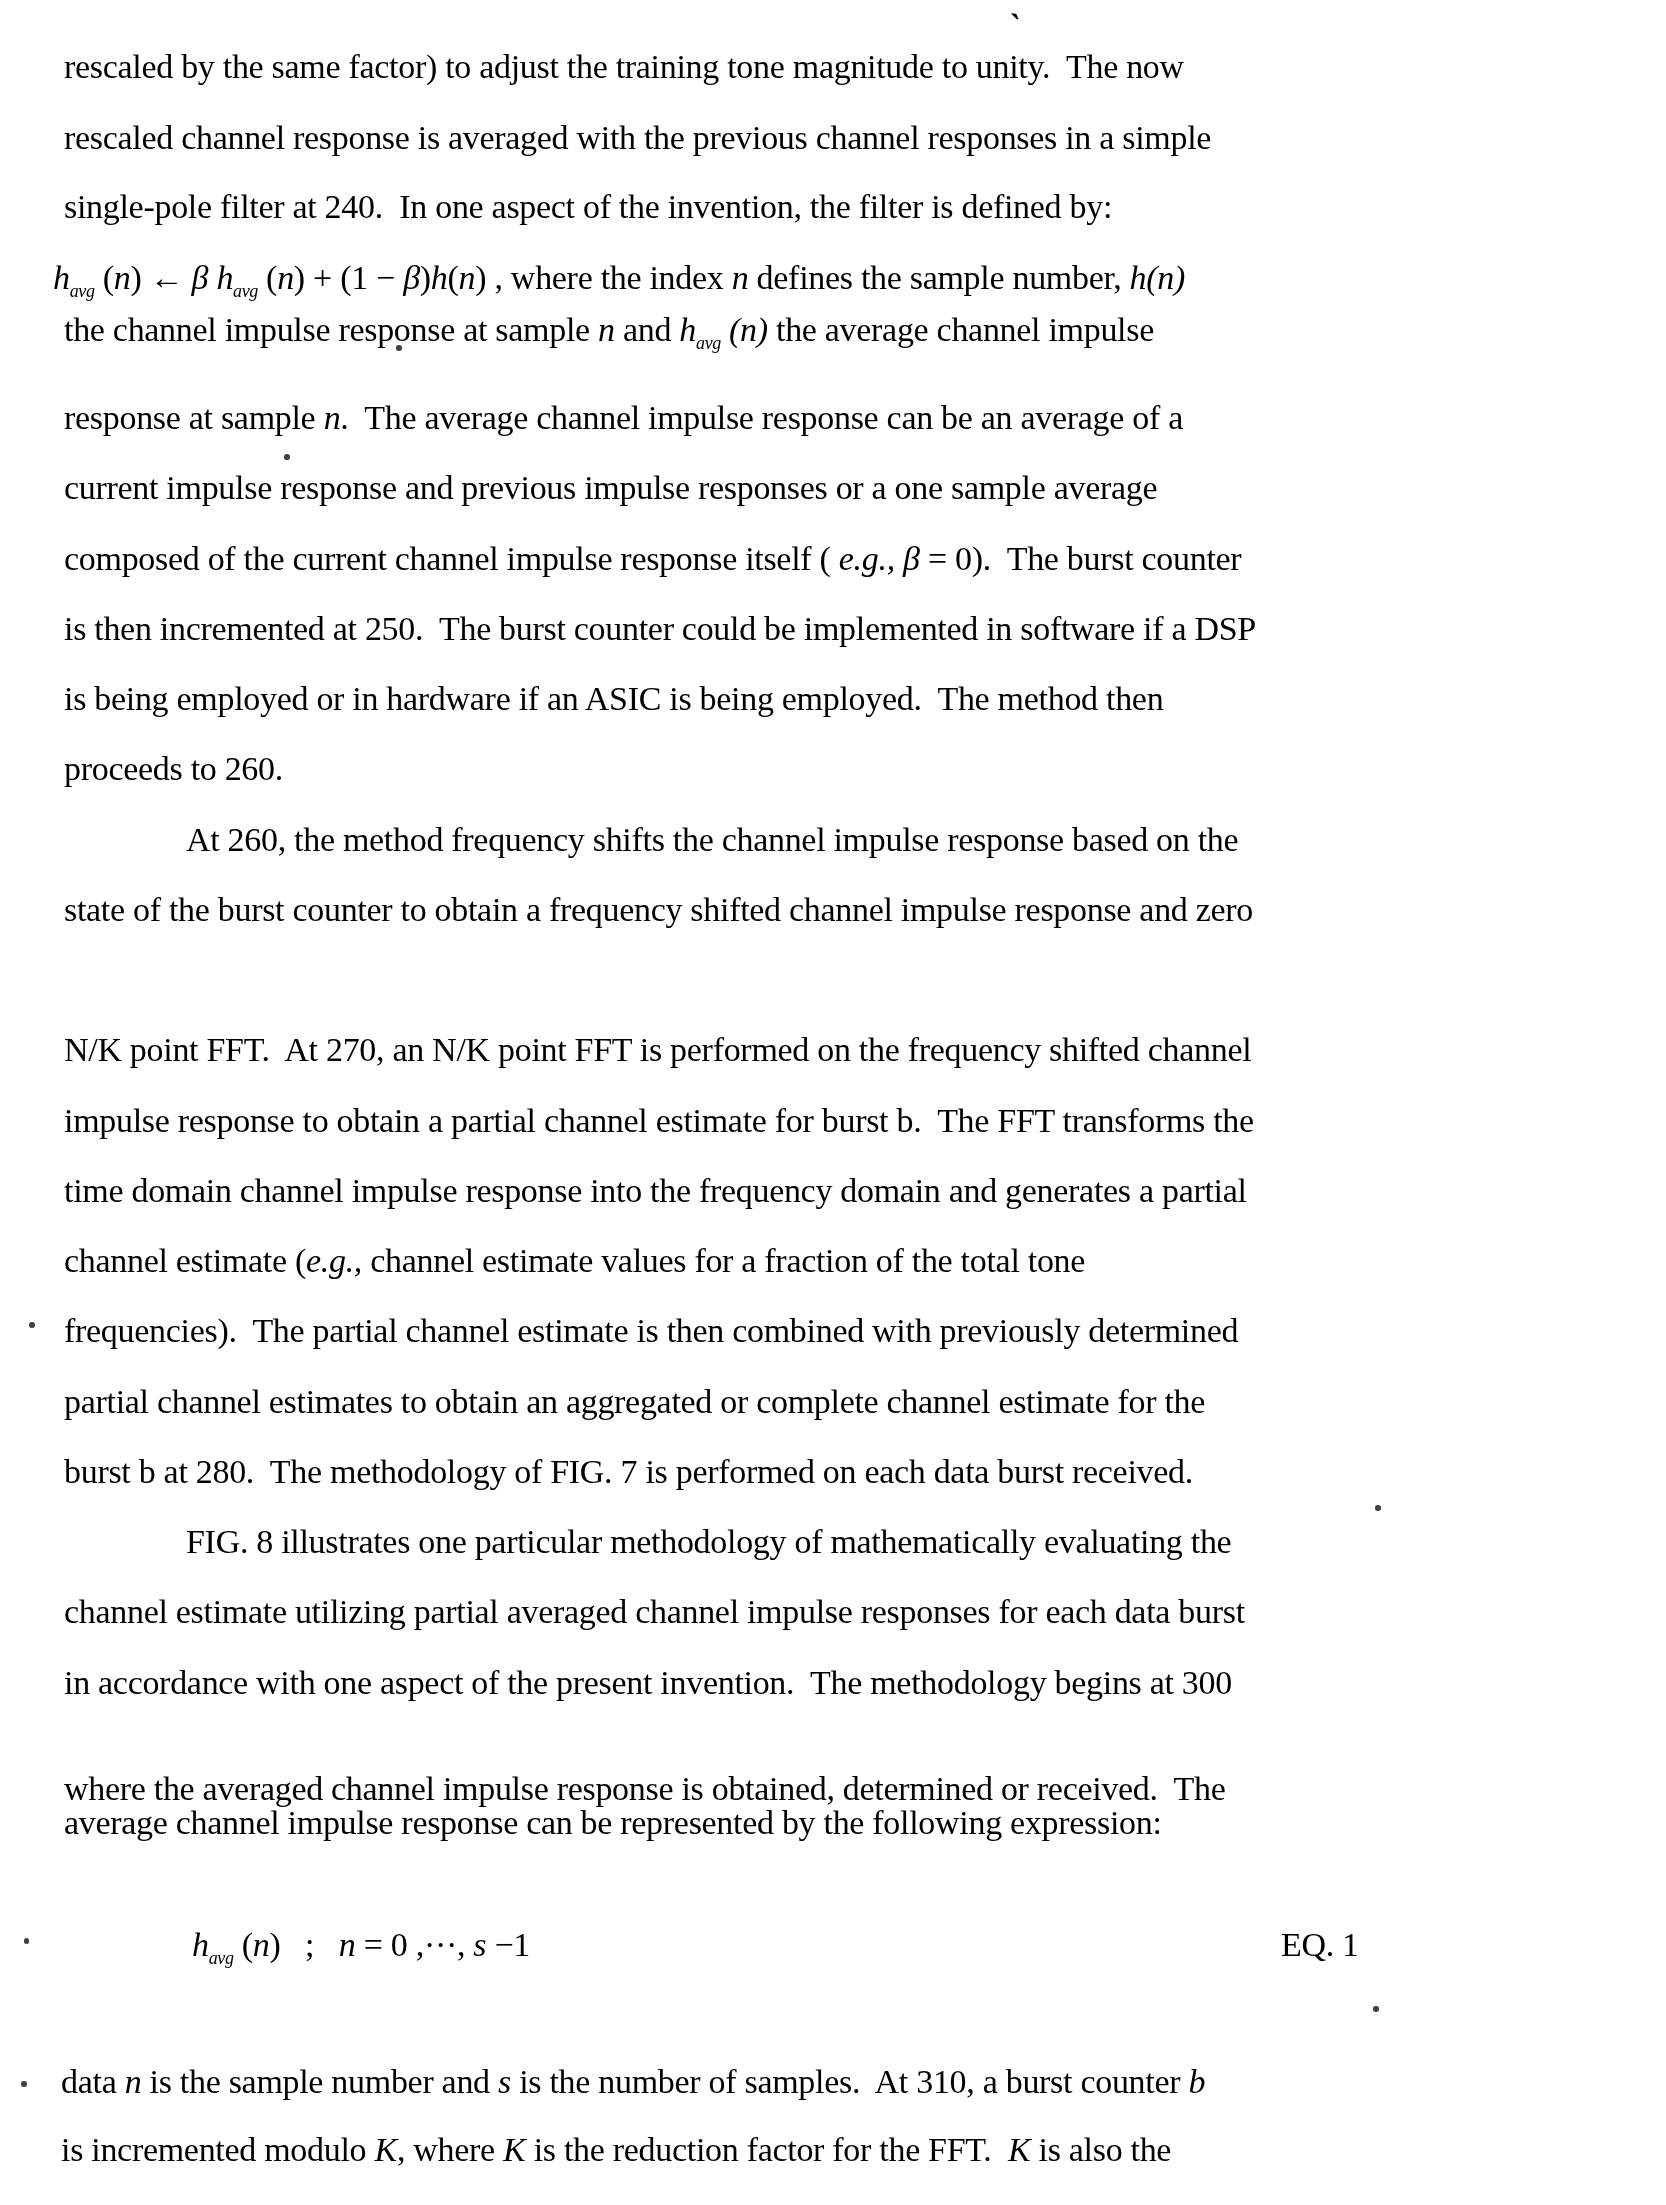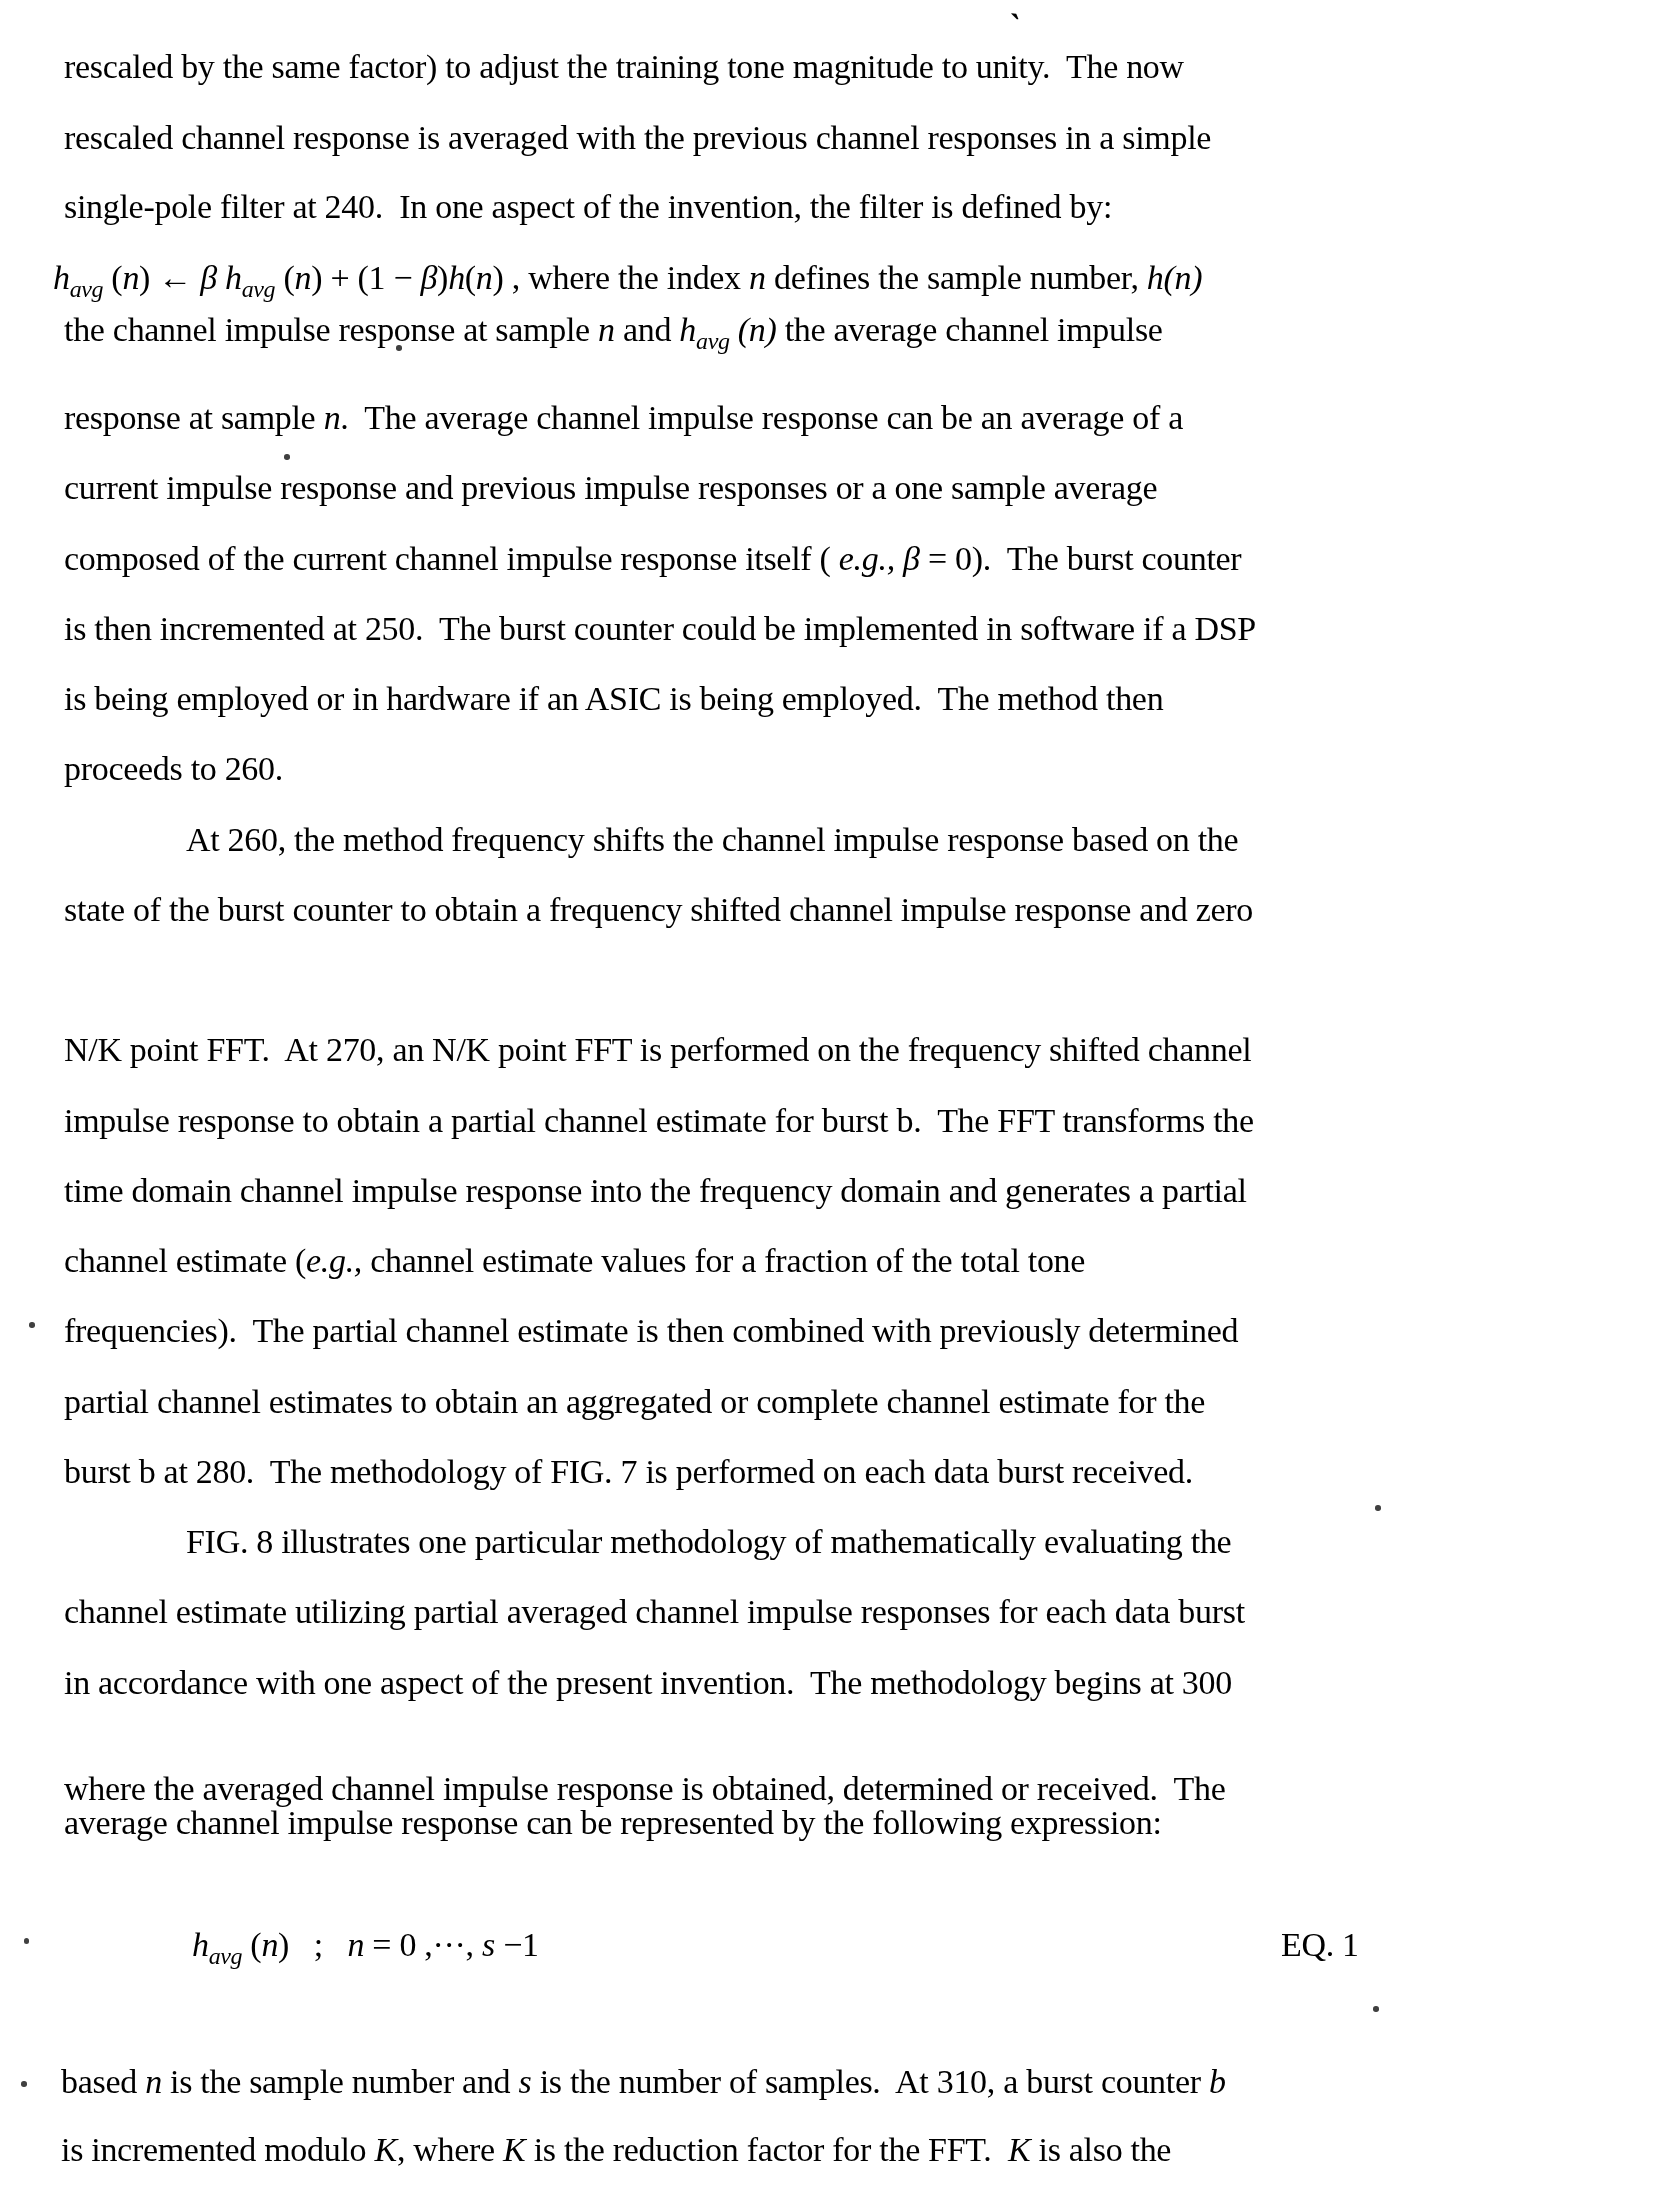--- a/index.html
+++ b/index.html
@@ -17,21 +17,21 @@
     white-space: pre;
     font-size: 34px;
     line-height: 1.1;
     letter-spacing: -0.3px;
     font-weight: 500;
   }
   .line span.r { font-style: normal; }
   .line span.i { font-style: italic; }
   .line span.sub {
     font-style: italic;
-    font-size: 24px;
+    font-size: 18px;
     vertical-align: -7.8px;
     letter-spacing: -0.4px;
   }
   .eq-label {
     position: absolute;
     top: 0;
     white-space: pre;
   }
   .artifact { position: absolute; }
   .artifact.dot {
@@ -70,21 +70,21 @@
     <div class="line" style="left: 64px; top: 1242px;"><span class="r">channel estimate (</span><span class="i">e.g.,</span><span class="r"> channel estimate values for a fraction of the total tone</span></div>
     <div class="line" style="left: 64px; top: 1312px;"><span class="r">frequencies).  The partial channel estimate is then combined with previously determined</span></div>
     <div class="line" style="left: 64px; top: 1383px;"><span class="r">partial channel estimates to obtain an aggregated or complete channel estimate for the</span></div>
     <div class="line" style="left: 64px; top: 1453px;"><span class="r">burst b at 280.  The methodology of FIG. 7 is performed on each data burst received.</span></div>
     <div class="line" style="left: 186px; top: 1523px;"><span class="r">FIG. 8 illustrates one particular methodology of mathematically evaluating the</span></div>
     <div class="line" style="left: 64px; top: 1593px;"><span class="r">channel estimate utilizing partial averaged channel impulse responses for each data burst</span></div>
     <div class="line" style="left: 64px; top: 1664px;"><span class="r">in accordance with one aspect of the present invention.  The methodology begins at 300</span></div>
     <div class="line" style="left: 64px; top: 1734px; margin-top: 36px;"><span class="r">where the averaged channel impulse response is obtained, determined or received.  The</span></div>
     <div class="line" style="left: 64px; top: 1804px;"><span class="r">average channel impulse response can be represented by the following expression:</span></div>
     <div class="line" style="left: 192px; top: 1926px;"><span class="i">h</span><span class="sub">avg</span><span class="r"> (</span><span class="i">n</span><span class="r">)   ;   </span><span class="i">n</span><span class="r"> = 0 ,···, </span><span class="i">s</span><span class="r"> −1</span><span class="eq-label r" style="left: 1089px;">EQ. 1</span></div>
-    <div class="line" style="left: 61px; top: 2063px;"><span class="r">based </span><span class="i">n</span><span class="r"> is the sample number and </span><span class="i">s</span><span class="r"> is the number of samples.  At 310, a burst counter </span><span class="i">b</span></div>
+    <div class="line" style="left: 61px; top: 2063px;"><span class="r">data </span><span class="i">n</span><span class="r"> is the sample number and </span><span class="i">s</span><span class="r"> is the number of samples.  At 310, a burst counter </span><span class="i">b</span></div>
     <div class="line" style="left: 61px; top: 2131px;"><span class="r">is incremented modulo </span><span class="i">K</span><span class="r">, where </span><span class="i">K</span><span class="r"> is the reduction factor for the FFT.  </span><span class="i">K</span><span class="r"> is also the</span></div>
     <div class="artifact grave" style="left: 1008px; top: 9.4px;">`</div>
     <div class="artifact dot" style="left: 396px; top: 345px;"></div>
     <div class="artifact dot" style="left: 284px; top: 454px;"></div>
     <div class="artifact dot" style="left: 29px; top: 1322px;"></div>
     <div class="artifact dot" style="left: 1375px; top: 1505px;"></div>
     <div class="artifact dot" style="left: 23.5px; top: 1938px;"></div>
     <div class="artifact dot" style="left: 1373px; top: 2006px;"></div>
     <div class="artifact dot" style="left: 21px; top: 2081px;"></div>
   </div>

